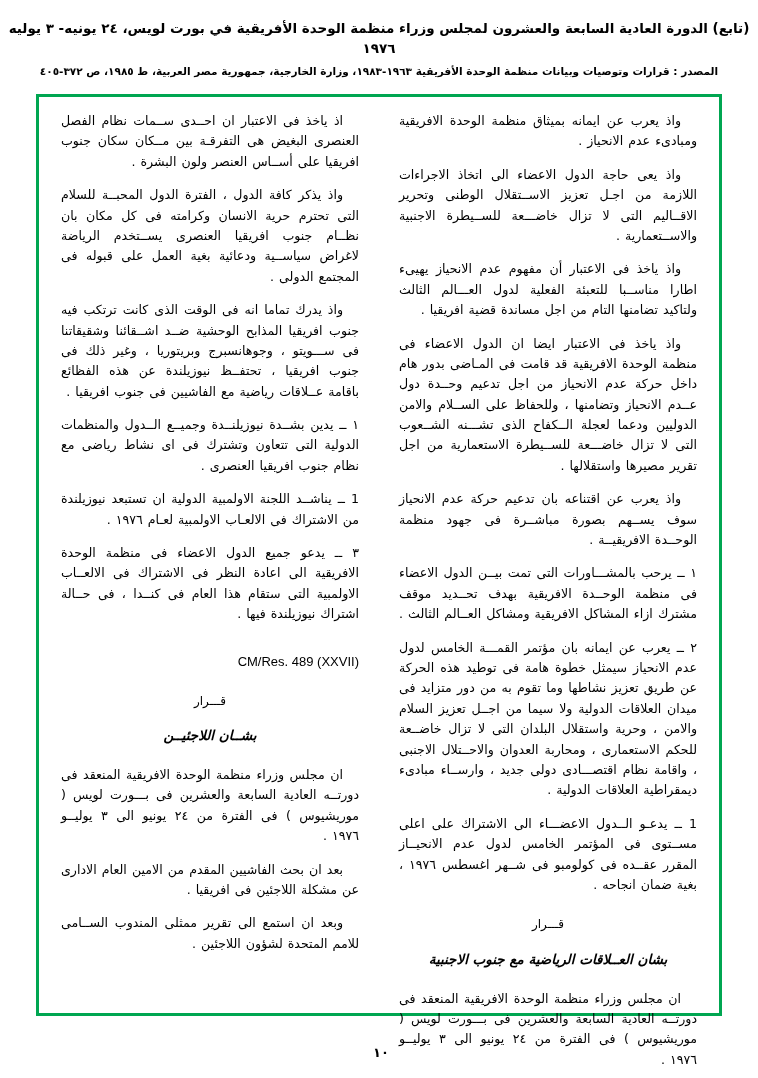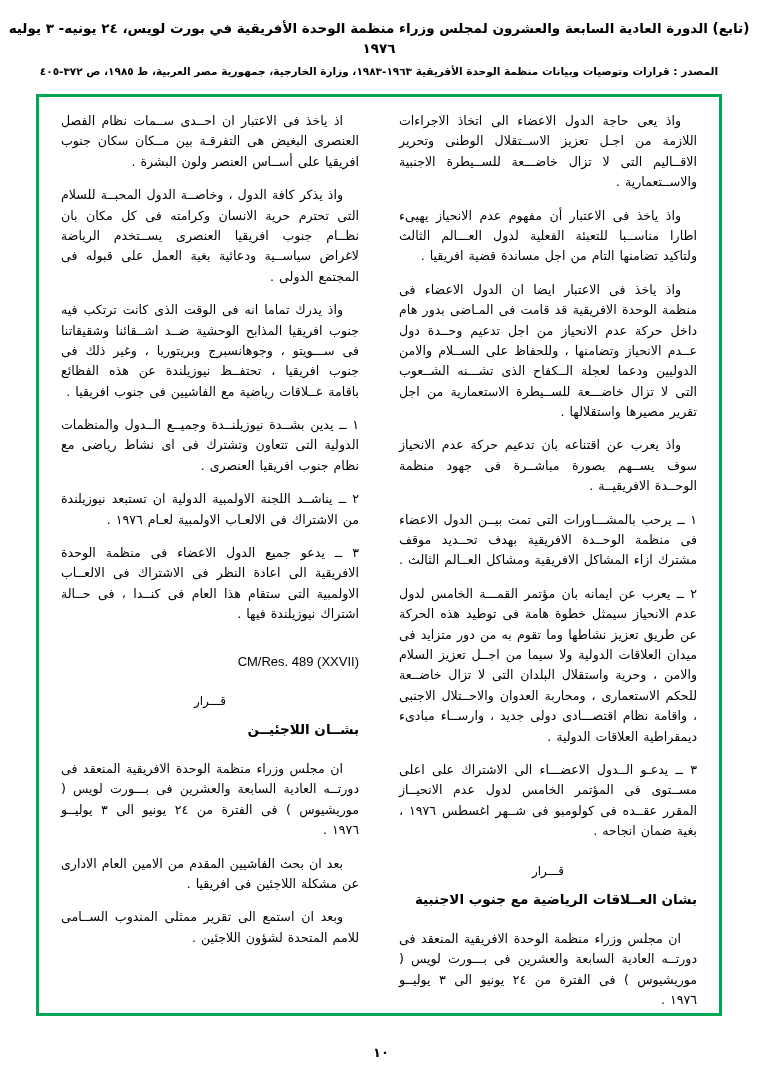--- a/index.html
+++ b/index.html
@@ -85,24 +85,25 @@
     font-family: Liberation Sans, sans-serif;
   }
   .res-title {
     text-align: center;
     font-weight: normal;
     font-size: 12px;
     margin: 20px 0 6px 0;
     letter-spacing: 4px;
   }
   .res-sub {
-    text-align: right;
+    text-align: center;
     font-weight: bold;
     font-size: 13.5px;
-    margin: 8px 0 18px 0;
+    margin: 14px 0 18px 0;
+    font-style: italic;
   }
   .page-number {
     position: absolute;
     bottom: 18px;
     left: 4px;
     right: 0;
     text-align: center;
     font-size: 13px;
     font-weight: bold;
   }
@@ -114,38 +115,39 @@
 
   <div class="header-block">
     <div class="running-head">(تابع) الدورة العادية السابعة والعشرون لمجلس وزراء منظمة الوحدة الأفريقية في بورت لويس، ٢٤ يونيه- ٣ يوليه ١٩٧٦</div>
     <div class="source-line">المصدر : قرارات وتوصيات وبيانات منظمة الوحدة الأفريقية ١٩٦٣-١٩٨٣، وزارة الخارجية، جمهورية مصر العربية، ط ١٩٨٥، ص ٣٧٢-٤٠٥</div>
   </div>
 
   <div class="frame">
     <div class="cols">
 
       <div class="col right">
+        <p class="para indent">واذ يعرب عن ايمانه بميثاق منظمة الوحدة الافريقية ومبادىء عدم الانحياز .</p>
         <p class="para indent">واذ يعى حاجة الدول الاعضاء الى اتخاذ الاجراءات اللازمة من اجـل تعزيز الاســتقلال الوطنى وتحرير الاقــاليم التى لا تزال خاضـــعة للســيطرة الاجنبية والاســتعمارية .</p>
         <p class="para indent">واذ ياخذ فى الاعتبار أن مفهوم عدم الانحياز يهيىء اطارا مناســبا للتعبئة الفعلية لدول العـــالم الثالث ولتاكيد تضامنها التام من اجل مساندة قضية افريقيا .</p>
         <p class="para indent">واذ ياخذ فى الاعتبار ايضا ان الدول الاعضاء فى منظمة الوحدة الافريقية قد قامت فى المـاضى بدور هام داخل حركة عدم الانحياز من اجل تدعيم وحــدة دول عــدم الانحياز وتضامنها ، وللحفاظ على الســلام والامن الدوليين ودعما لعجلة الــكفاح الذى تشـــنه الشــعوب التى لا تزال خاضـــعة للســيطرة الاستعمارية من اجل تقرير مصيرها واستقلالها .</p>
         <p class="para indent">واذ يعرب عن اقتناعه بان تدعيم حركة عدم الانحياز سوف يســهم بصورة مباشــرة فى جهود منظمة الوحــدة الافريقيــة .</p>
         <p class="para">١ ــ يرحب بالمشـــاورات التى تمت بيــن الدول الاعضاء فى منظمة الوحــدة الافريقية بهدف تحــديد موقف مشترك ازاء المشاكل الافريقية ومشاكل العــالم الثالث .</p>
         <p class="para">٢ ــ يعرب عن ايمانه بان مؤتمر القمـــة الخامس لدول عدم الانحياز سيمثل خطوة هامة فى توطيد هذه الحركة عن طريق تعزيز نشاطها وما تقوم به من دور متزايد فى ميدان العلاقات الدولية ولا سيما من اجــل تعزيز السلام والامن ، وحرية واستقلال البلدان التى لا تزال خاضــعة للحكم الاستعمارى ، ومحاربة العدوان والاحــتلال الاجنبى ، واقامة نظام اقتصـــادى دولى جديد ، وارســاء مبادىء ديمقراطية العلاقات الدولية .</p>
-        <p class="para">٣ ــ يدعـو الــدول الاعضـــاء الى الاشتراك على اعلى مســتوى فى المؤتمر الخامس لدول عدم الانحيــاز المقرر عقــده فى كولومبو فى شــهر اغسطس ١٩٧٦ ، بغية ضمان انجاحه .</p>
+        <p class="para">1 ــ يدعـو الــدول الاعضـــاء الى الاشتراك على اعلى مســتوى فى المؤتمر الخامس لدول عدم الانحيــاز المقرر عقــده فى كولومبو فى شــهر اغسطس ١٩٧٦ ، بغية ضمان انجاحه .</p>
         <p class="res-title">قـــرار</p>
         <p class="res-sub">بشان العــلاقات الرياضية مع جنوب الاجنبية</p>
         <p class="para indent">ان مجلس وزراء منظمة الوحدة الافريقية المنعقد فى دورتــه العادية السابعة والعشرين فى بـــورت لويس ( موريشيوس ) فى الفترة من ٢٤ يونيو الى ٣ يوليــو ١٩٧٦ .</p>
       </div>
 
       <div class="col left">
         <p class="para indent">اذ ياخذ فى الاعتبار ان احــدى ســمات نظام الفصل العنصرى البغيض هى التفرقـة بين مــكان سكان جنوب افريقيا على أســاس العنصر ولون البشرة .</p>
-        <p class="para indent">واذ يذكر كافة الدول ، وخاصــة الدول المحبــة للسلام التى تحترم حرية الانسان وكرامته فى كل مكان بان نظــام جنوب افريقيا العنصرى يســتخدم الرياضة لاغراض سياســية ودعائية بغية العمل على قبوله فى المجتمع الدولى .</p>
+        <p class="para indent">واذ يذكر كافة الدول ، الفترة الدول المحبــة للسلام التى تحترم حرية الانسان وكرامته فى كل مكان بان نظــام جنوب افريقيا العنصرى يســتخدم الرياضة لاغراض سياســية ودعائية بغية العمل على قبوله فى المجتمع الدولى .</p>
         <p class="para indent">واذ يدرك تماما انه فى الوقت الذى كانت ترتكب فيه جنوب افريقيا المذابح الوحشية ضــد اشــقائنا وشقيقاتنا فى ســـويتو ، وجوهانسبرج وبريتوريا ، وغير ذلك فى جنوب افريقيا ، تحتفــظ نيوزيلندة عن هذه الفظائع باقامة عــلاقات رياضية مع الفاشيين فى جنوب افريقيا .</p>
         <p class="para">١ ــ يدين بشــدة نيوزيلنــدة وجميــع الــدول والمنظمات الدولية التى تتعاون وتشترك فى اى نشاط رياضى مع نظام جنوب افريقيا العنصرى .</p>
-        <p class="para">٢ ــ يناشــد اللجنة الاولمبية الدولية ان تستبعد نيوزيلندة من الاشتراك فى الالعـاب الاولمبية لعـام ١٩٧٦ .</p>
+        <p class="para">1 ــ يناشــد اللجنة الاولمبية الدولية ان تستبعد نيوزيلندة من الاشتراك فى الالعـاب الاولمبية لعـام ١٩٧٦ .</p>
         <p class="para">٣ ــ يدعو جميع الدول الاعضاء فى منظمة الوحدة الافريقية الى اعادة النظر فى الاشتراك فى الالعــاب الاولمبية التى ستقام هذا العام فى كنــدا ، فى حــالة اشتراك نيوزيلندة فيها .</p>
         <p class="res-id">CM/Res. 489 (XXVII)</p>
         <p class="res-title">قـــرار</p>
         <p class="res-sub">بشــان اللاجئيــن</p>
         <p class="para indent">ان مجلس وزراء منظمة الوحدة الافريقية المنعقد فى دورتــه العادية السابعة والعشرين فى بـــورت لويس ( موريشيوس ) فى الفترة من ٢٤ يونيو الى ٣ يوليــو ١٩٧٦ .</p>
         <p class="para indent">بعد ان بحث الفاشيين المقدم من الامين العام الادارى عن مشكلة اللاجئين فى افريقيا .</p>
         <p class="para indent">وبعد ان استمع الى تقرير ممثلى المندوب الســامى للامم المتحدة لشؤون اللاجئين .</p>
       </div>
 
     </div>

